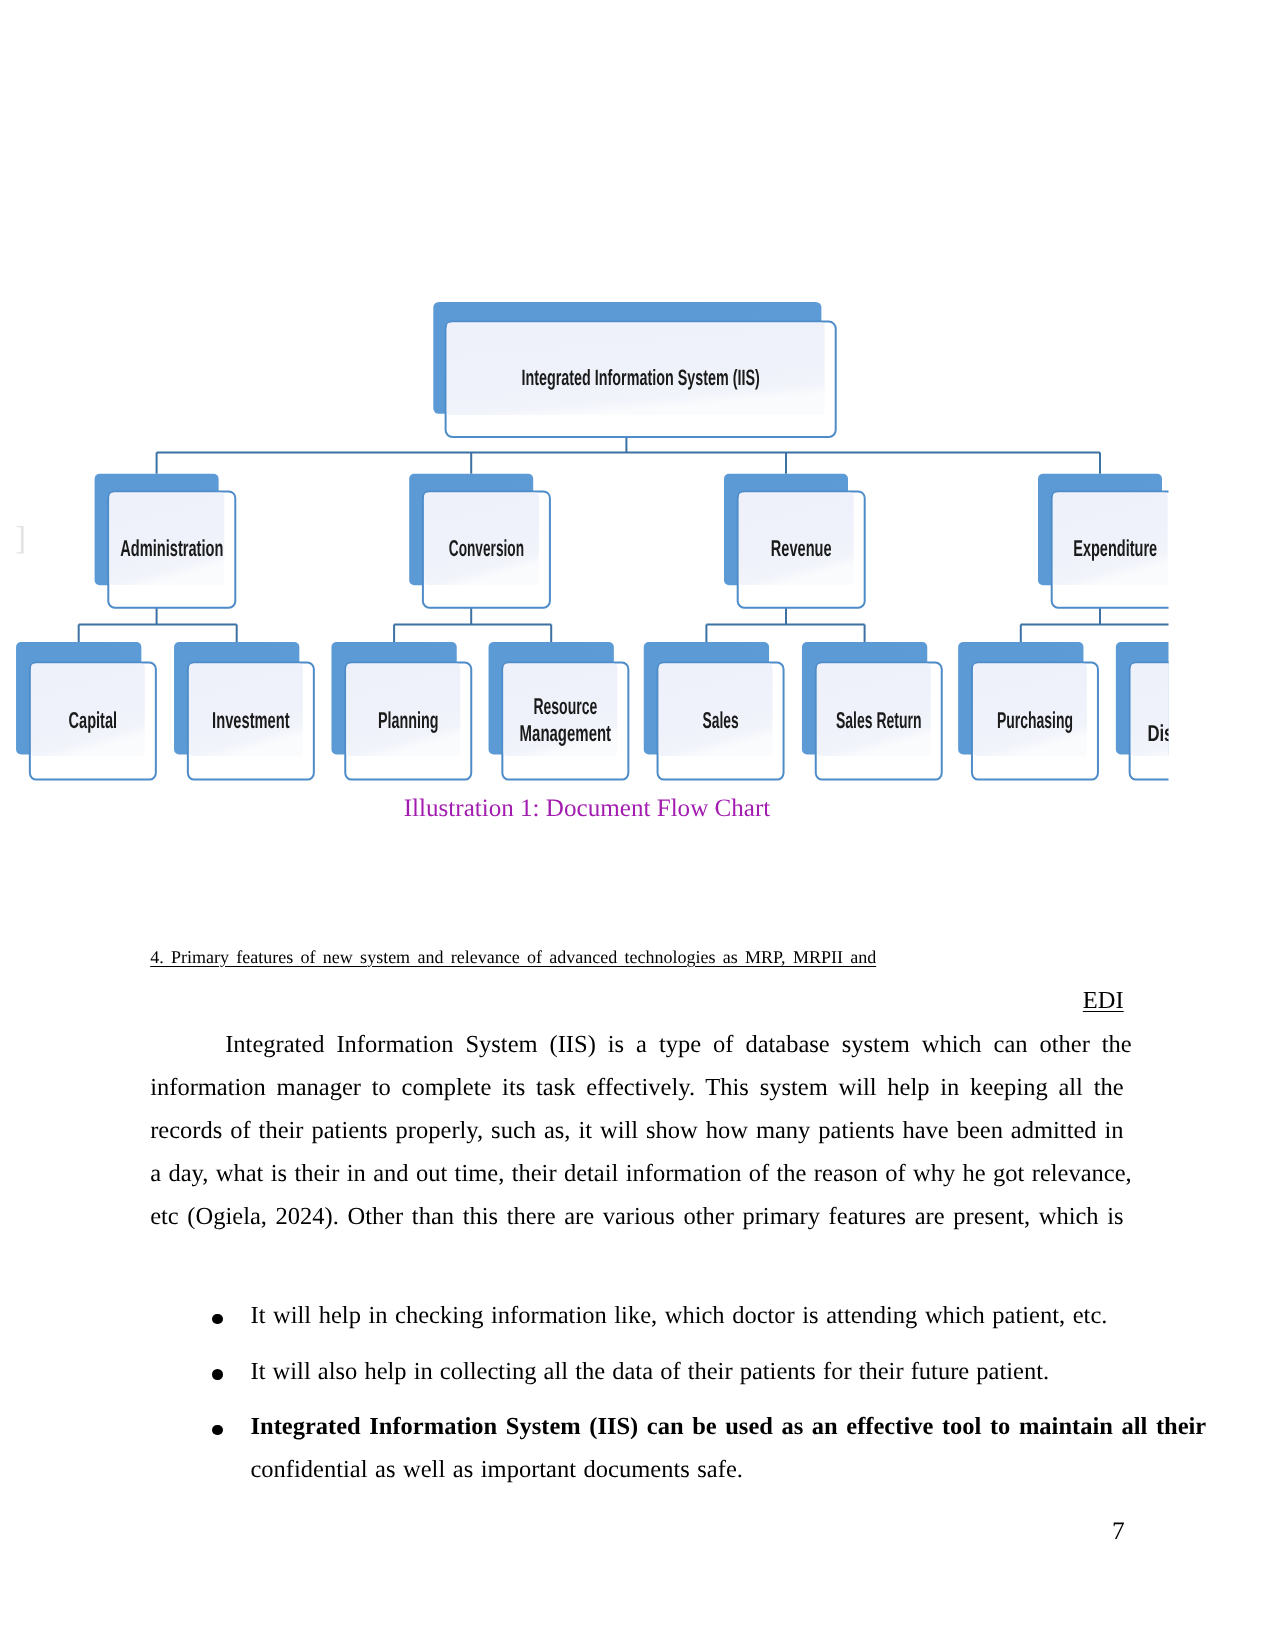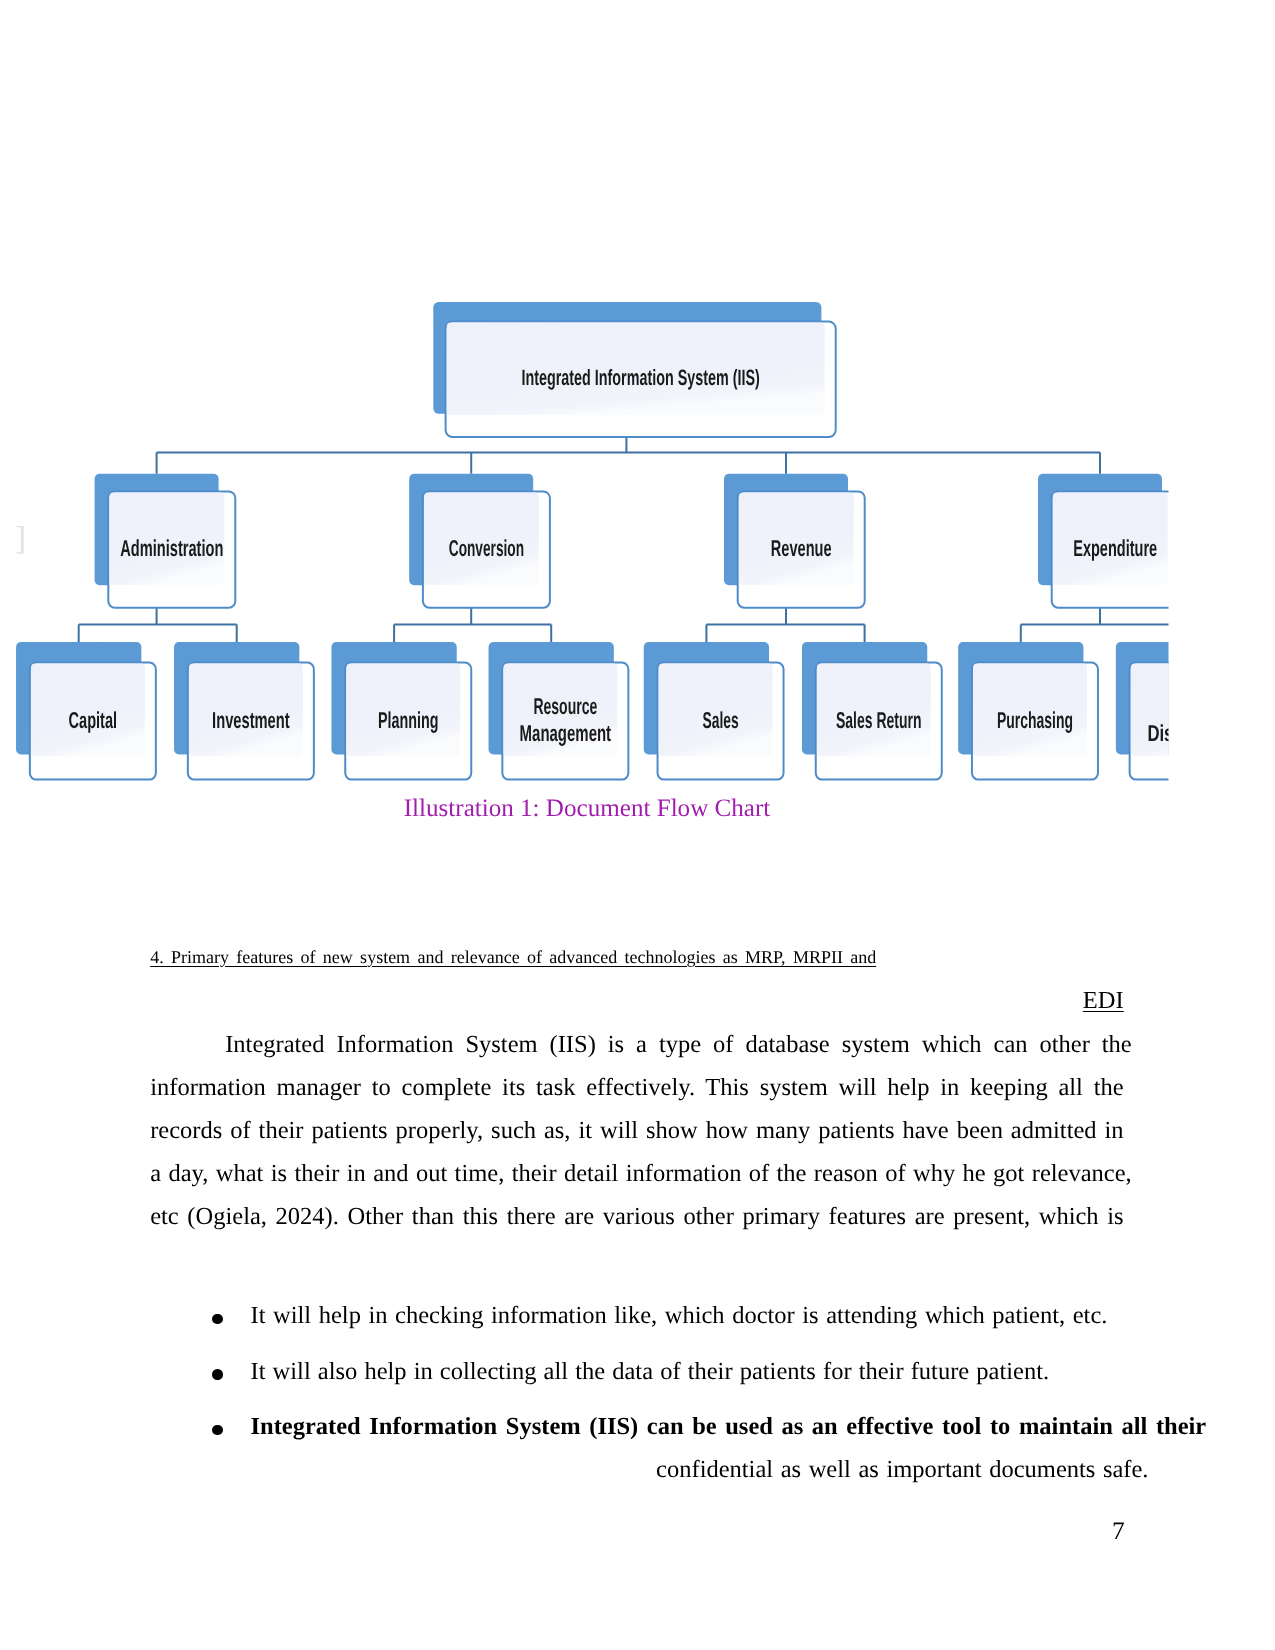--- a/index.html
+++ b/index.html
@@ -235,18 +235,18 @@
         <span class="bul">•</span>
         <span class="bl" style="word-spacing: 1.436px;">It will help in checking information like, which doctor is attending which patient, etc.</span>
       </li>
       <li>
         <span class="bul">•</span>
         <span class="bl" style="word-spacing: 0.99px;">It will also help in collecting all the data of their patients for their future patient.</span>
       </li>
       <li>
         <span class="bul">•</span>
         <span class="bl" style="word-spacing: 2.452px; font-weight: bold;">Integrated Information System (IIS) can be used as an effective tool to maintain all their</span>
-        <span class="bl" style="word-spacing: 1.444px; text-align: right;">confidential as well as important documents safe.</span>
+        <span class="bl" style="word-spacing: 1.444px;">confidential as well as important documents safe.</span>
       </li>
     </ul>
 
   <div id="pagenum">7</div>
 </div>
 
 </body></html>

